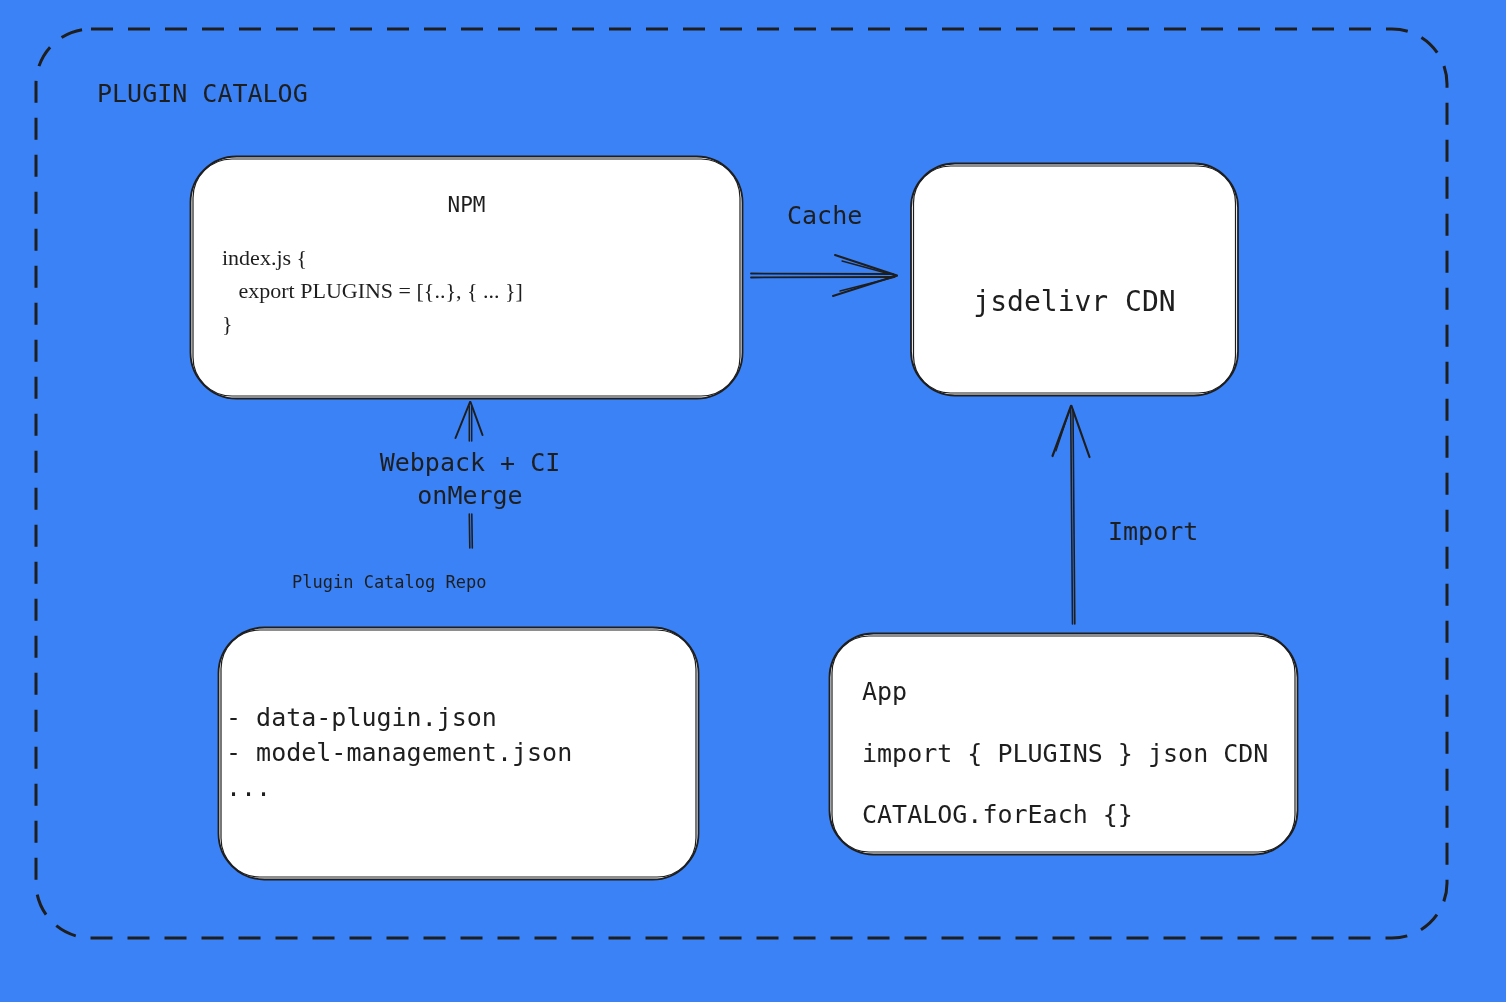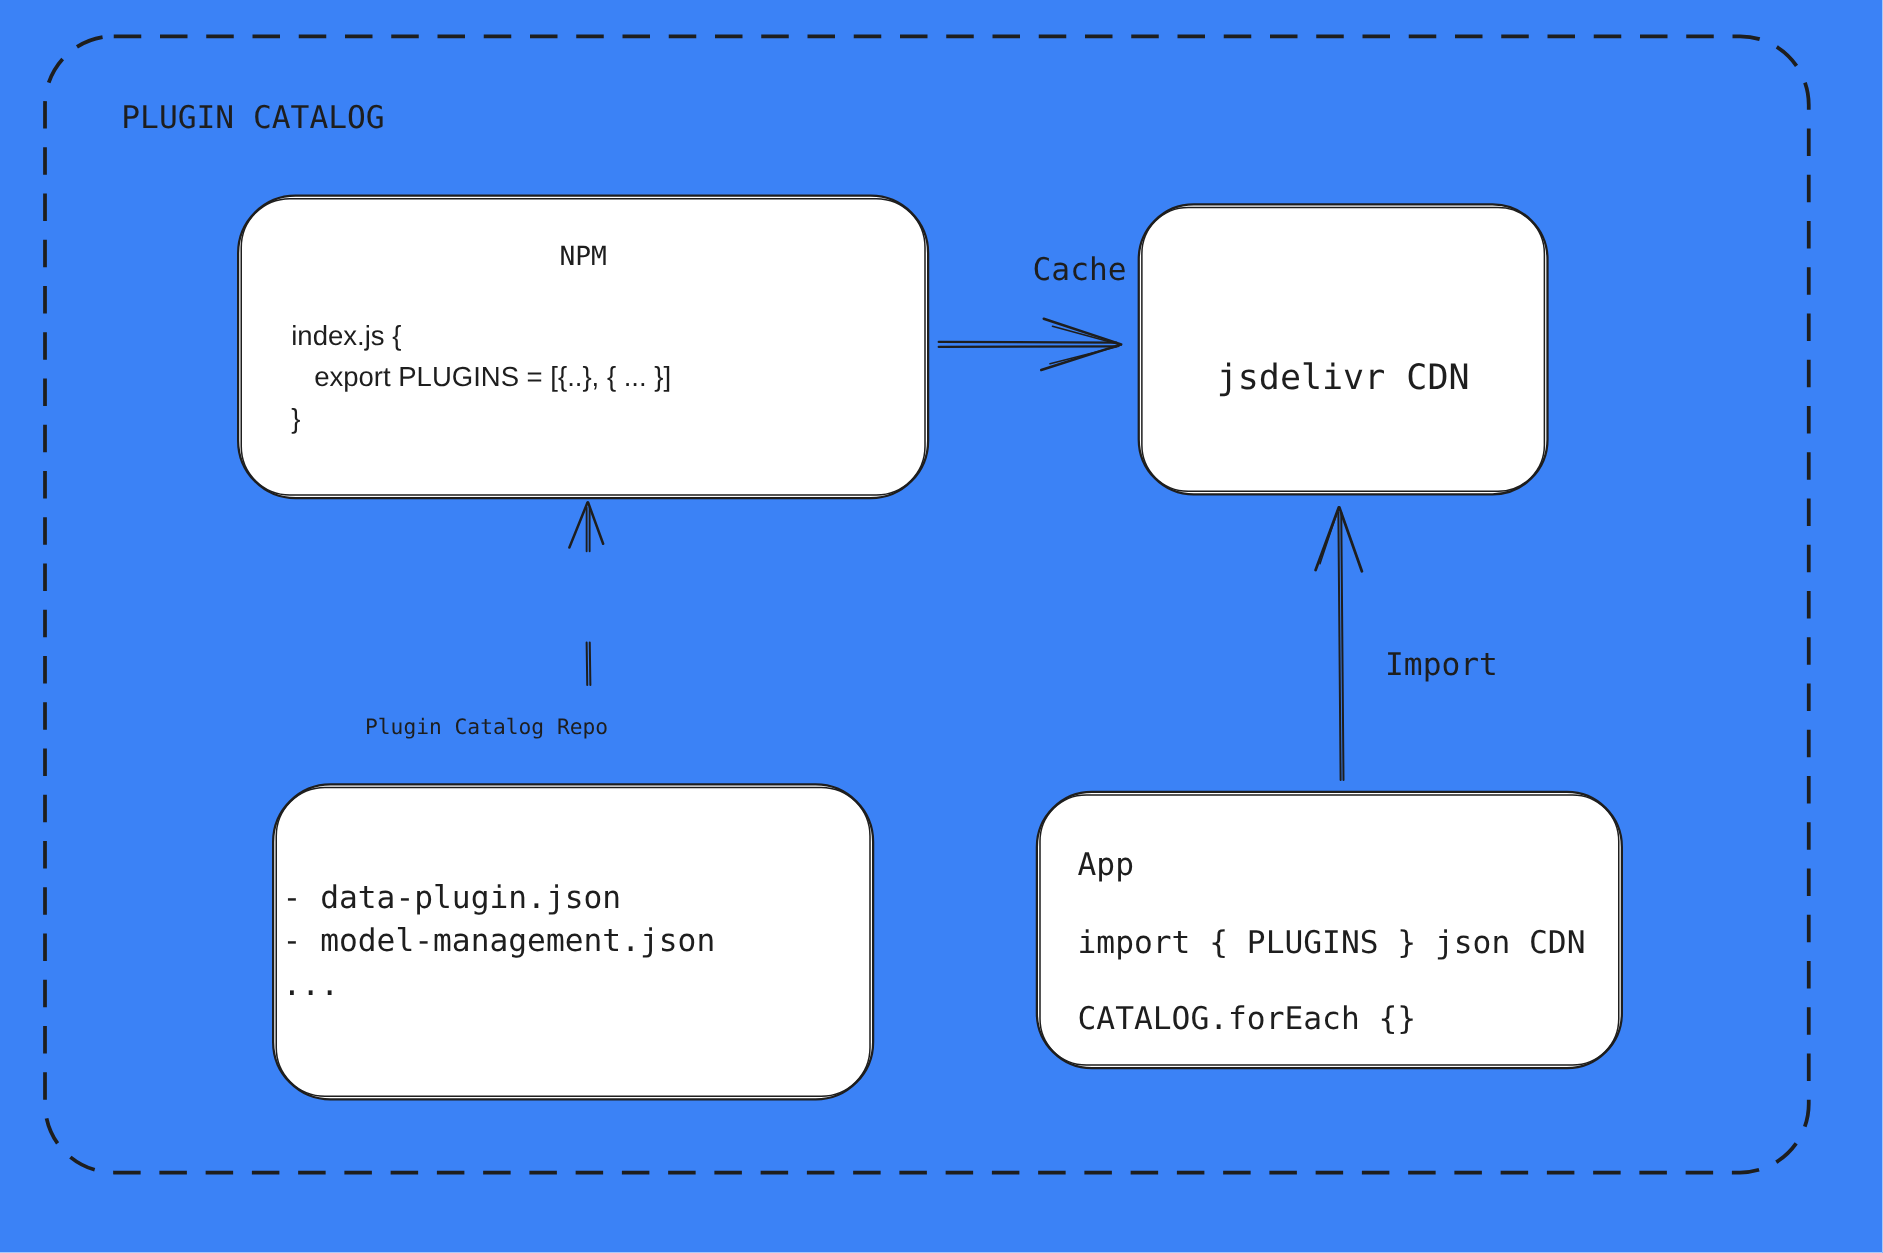--- a/index.html
+++ b/index.html
@@ -18,22 +18,22 @@
     width: 1506px; height: 1002px;
   }
   .txt {
     position: absolute;
     white-space: pre;
     line-height: 1.3;
     color: #1e1e1e;
   }
   .diagram-title { left: 97px; top: 78px; font-size: 25px; }
   .npm-title { left: 190px; top: 192px; width: 553px; text-align: center; font-size: 21px; }
-  .npm-code { left: 222px; top: 241px; font-size: 22px; line-height: 33px; margin: 11px; font-family: Liberation Sans, sans-serif; }
-  .cache-label { left: 826px; top: 200px; font-size: 25px; }
+  .npm-code { left: 222px; top: 241px; font-size: 22px; line-height: 33px; margin: 0; font-family: Liberation Serif, serif; }
+  .cache-label { left: 787px; top: 200px; font-size: 25px; }
   .cdn-label {
     position: absolute; left: 911px; top: 163px; width: 327px; height: 277px;
     display: flex; align-items: center; justify-content: center;
     font-size: 28px;
   }
   .build-label { left: 328px; top: 446px; width: 284px; text-align: center;
     font-size: 25px; line-height: 33px; white-space: pre-line; }
   .repo-heading { left: 292px; top: 571px; font-size: 17px; }
   .repo-files { left: 226px; top: 700px; font-size: 25px; line-height: 35px; margin: 0; font-family: inherit; }
   .app-title { left: 862px; top: 676px; font-size: 25px; }
@@ -103,20 +103,22 @@
   <div class="txt npm-title">NPM</div>
 
   <pre class="txt npm-code">index.js {
    export PLUGINS = [{..}, { ... }]
 }</pre>
 
   <div class="txt cache-label">Cache</div>
 
   <div class="cdn-label">jsdelivr CDN</div>
 
+  <div class="txt build-label">Webpack + CI
+onMerge</div>
 
   <div class="txt repo-heading">Plugin Catalog Repo</div>
 
   <pre class="txt repo-files">- data-plugin.json
 - model-management.json
 ...</pre>
 
   <div class="txt app-title">App</div>
 
   <div class="txt app-code-1">import { PLUGINS } json CDN</div>

